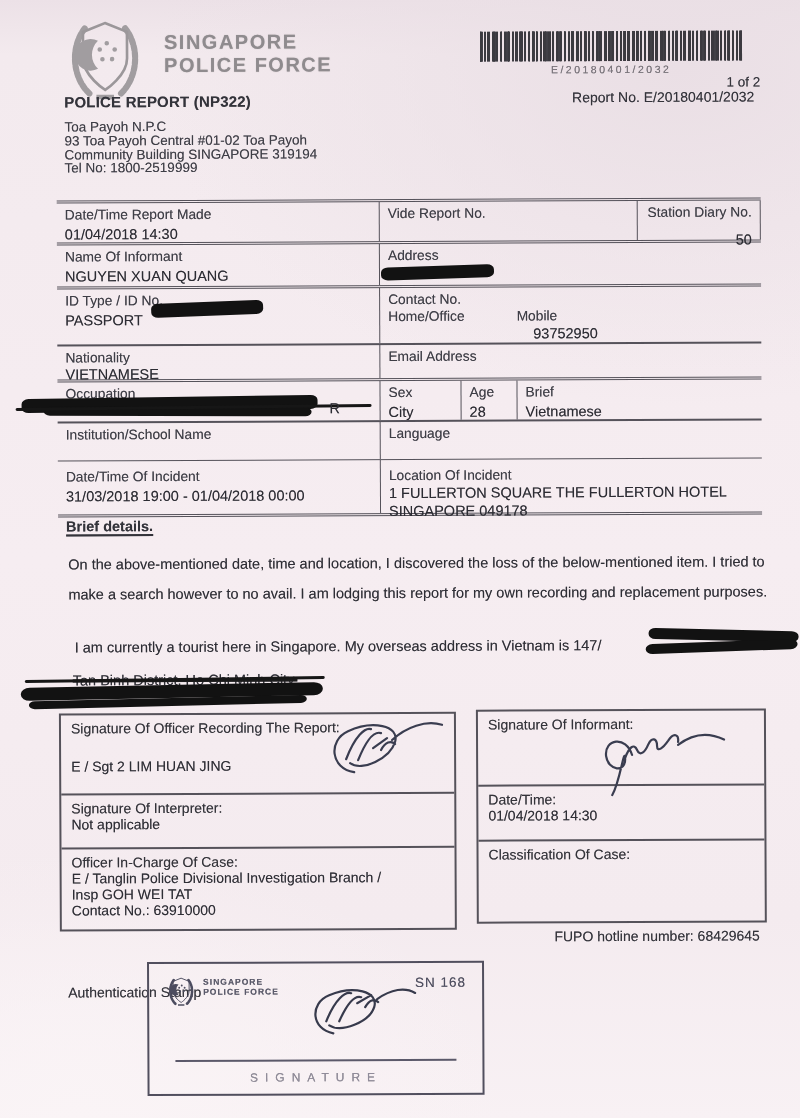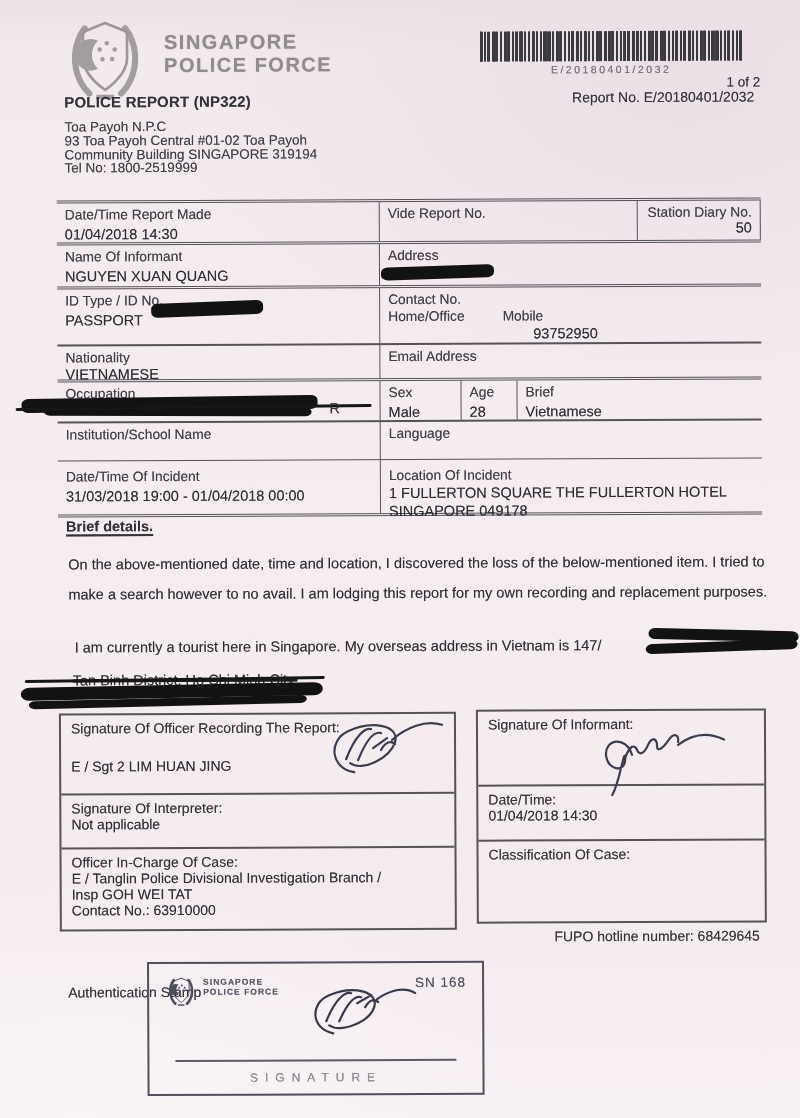--- a/index.html
+++ b/index.html
@@ -56,21 +56,21 @@
   .trow{display:flex;box-sizing:border-box;}
   .b-dbl{border-bottom:3px double var(--line);}
   .b-sgl{border-bottom:2px solid var(--line);}
   .b-thin{border-bottom:1.5px solid var(--line);}
   .cell{box-sizing:border-box;padding:4px 8px 2px;}
   .vline{border-left:1.5px solid var(--line);}
   .vline-r{border-right:1.5px solid var(--line);}
   .lbl{font-size:13.8px;color:var(--ink-soft);}
   .val{font-size:14.5px;color:#2c2c33;margin-top:4px;}
   .contact-sub{display:flex;margin-top:2px;}
-  .contact-sub .mob{margin-left:38px;}
+  .contact-sub .mob{margin-left:52px;}
   .mobile-val{padding-left:145px;}
 
   
   .redact{position:absolute;background:var(--redact);border-radius:7px/5px;}
   .strikeline{position:absolute;background:#161616;height:2.5px;border-radius:2px;}
   .struck{text-decoration:line-through;text-decoration-thickness:2.5px;text-decoration-color:#1c1c1c;}
 
   
   .brief-h{left:66px;top:517px;font-size:14.5px;font-weight:bold;text-decoration:underline;
            text-underline-offset:3px;text-decoration-thickness:1.5px;}
@@ -141,21 +141,21 @@
     <div class="trow b-dbl" style="height:42px;">
       <div class="cell" style="width:322px;">
         <div class="lbl">Date/Time Report Made</div>
         <div class="val">01/04/2018 14:30</div>
       </div>
       <div class="cell vline" style="width:258px;">
         <div class="lbl">Vide Report No.</div>
       </div>
       <div class="cell vline vline-r" style="flex:1;text-align:right;">
         <div class="lbl">Station Diary No.</div>
-        <div class="val" style="margin-top:0;">50</div>
+        <div class="val" style="margin-top:12px;">50</div>
       </div>
     </div>
 
     <div class="trow b-dbl" style="height:44px;">
       <div class="cell" style="width:322px;">
         <div class="lbl">Name Of Informant</div>
         <div class="val">NGUYEN XUAN QUANG</div>
       </div>
       <div class="cell vline" style="flex:1;">
         <div class="lbl">Address</div>
@@ -186,21 +186,21 @@
         <div class="lbl">Email Address</div>
       </div>
     </div>
 
     <div class="trow b-sgl" style="height:41px;">
       <div class="cell" style="width:322px;">
         <div class="lbl">Occupation</div>
       </div>
       <div class="cell vline" style="width:81px;">
         <div class="lbl">Sex</div>
-        <div class="val">Male</div>
+        <div class="val">City</div>
       </div>
       <div class="cell vline" style="width:56px;">
         <div class="lbl">Age</div>
         <div class="val">28</div>
       </div>
       <div class="cell vline" style="flex:1;">
         <div class="lbl">Brief</div>
         <div class="val">Vietnamese</div>
       </div>
     </div>

